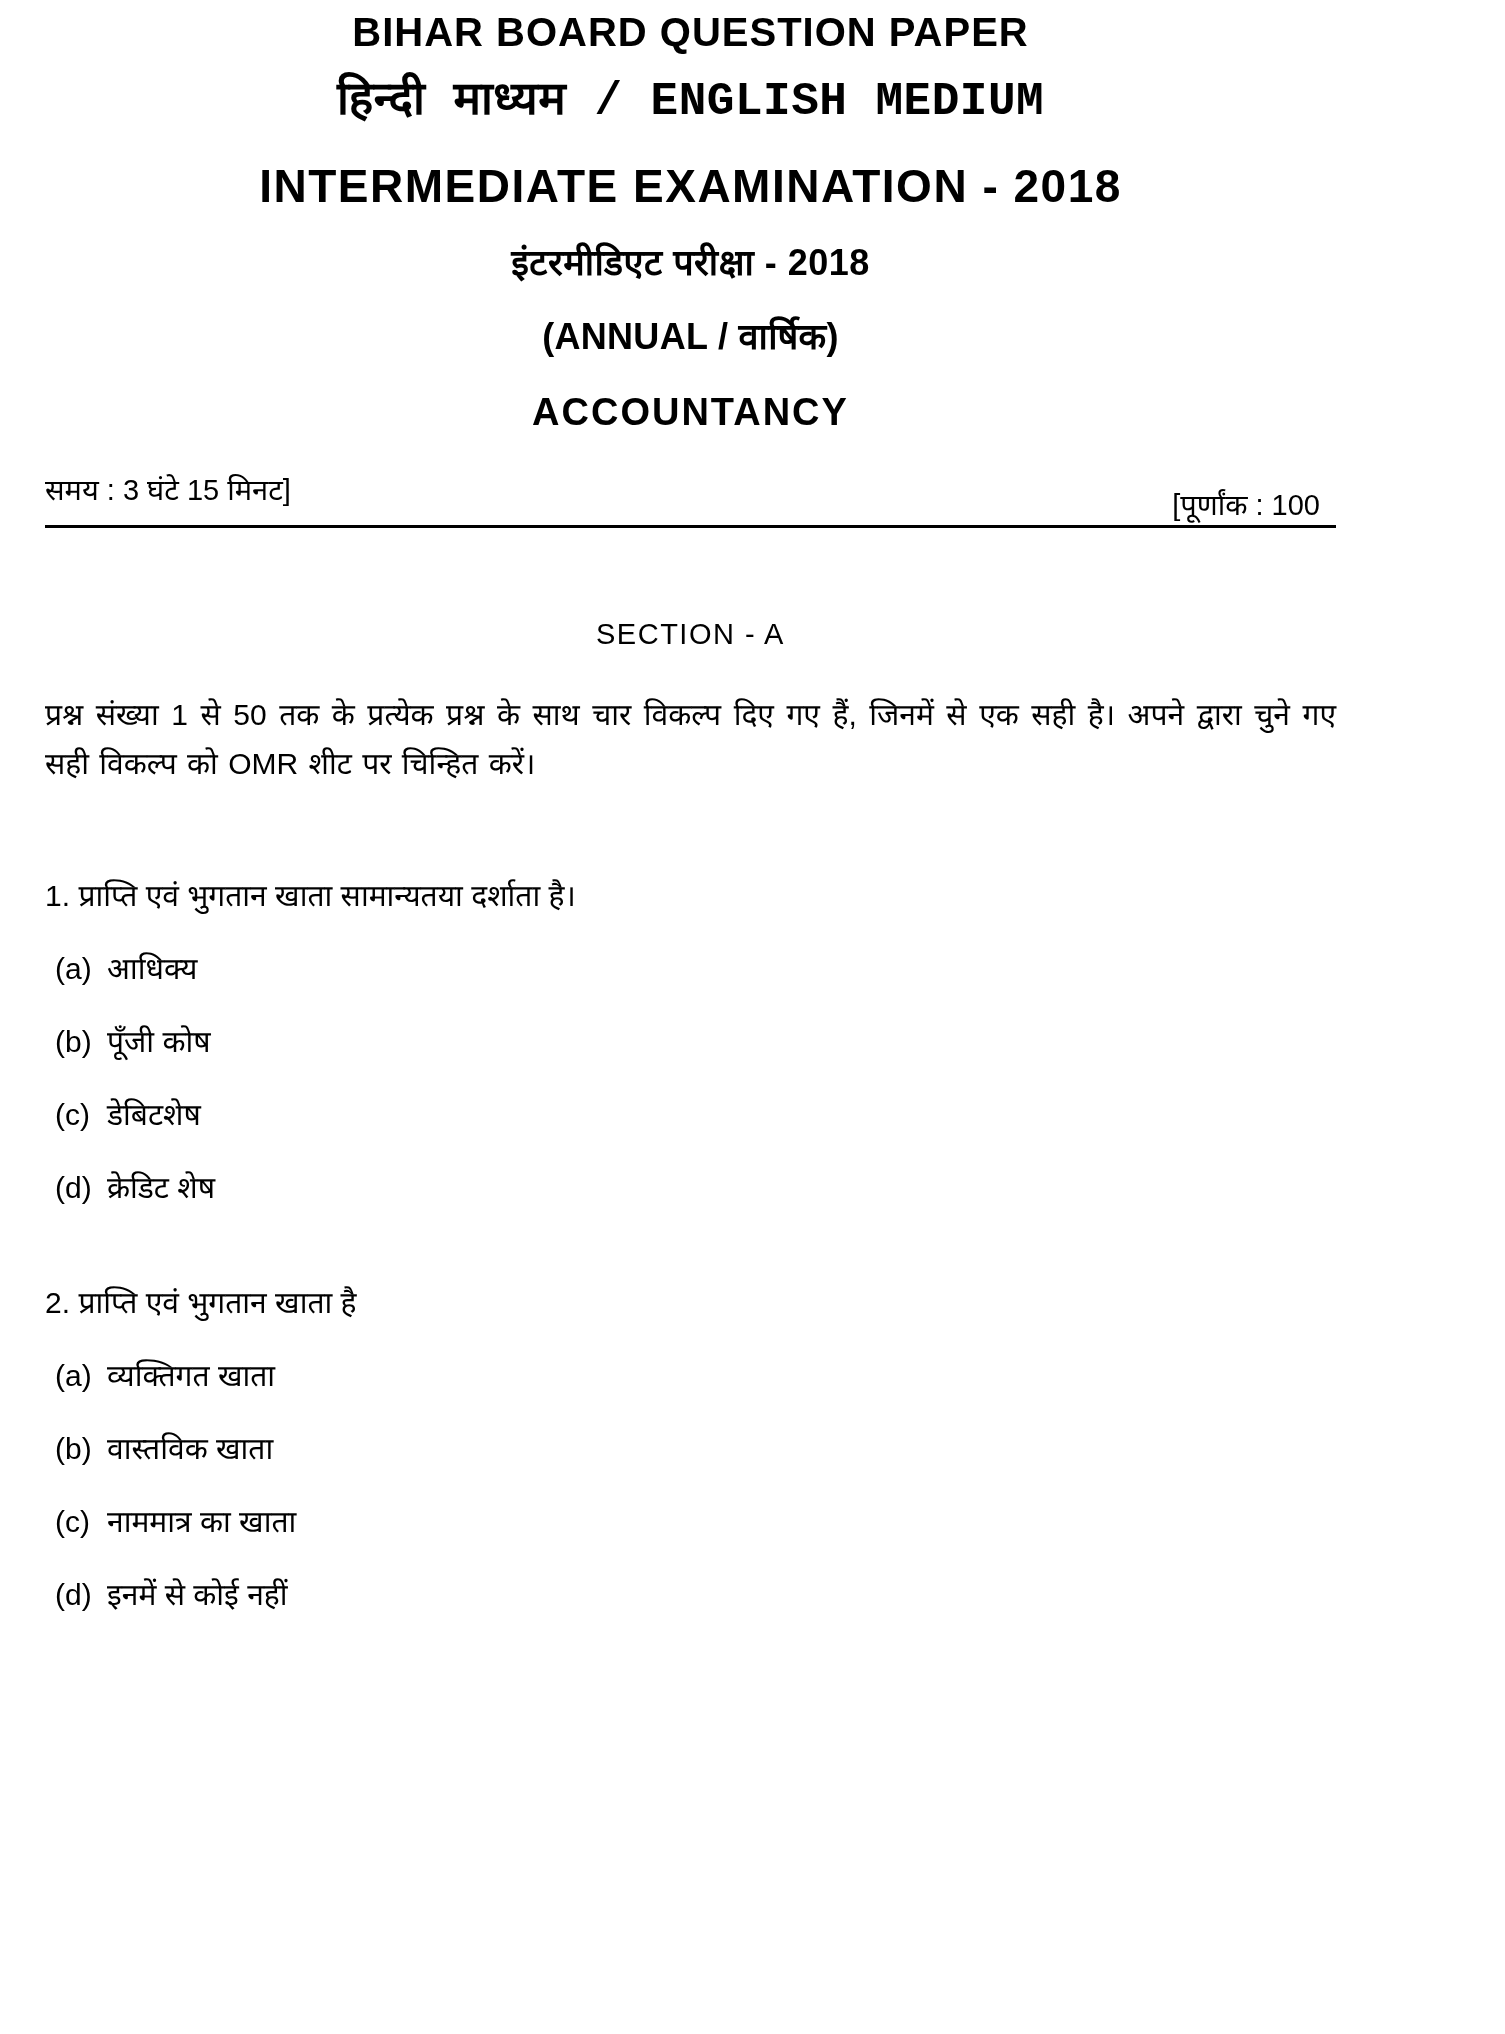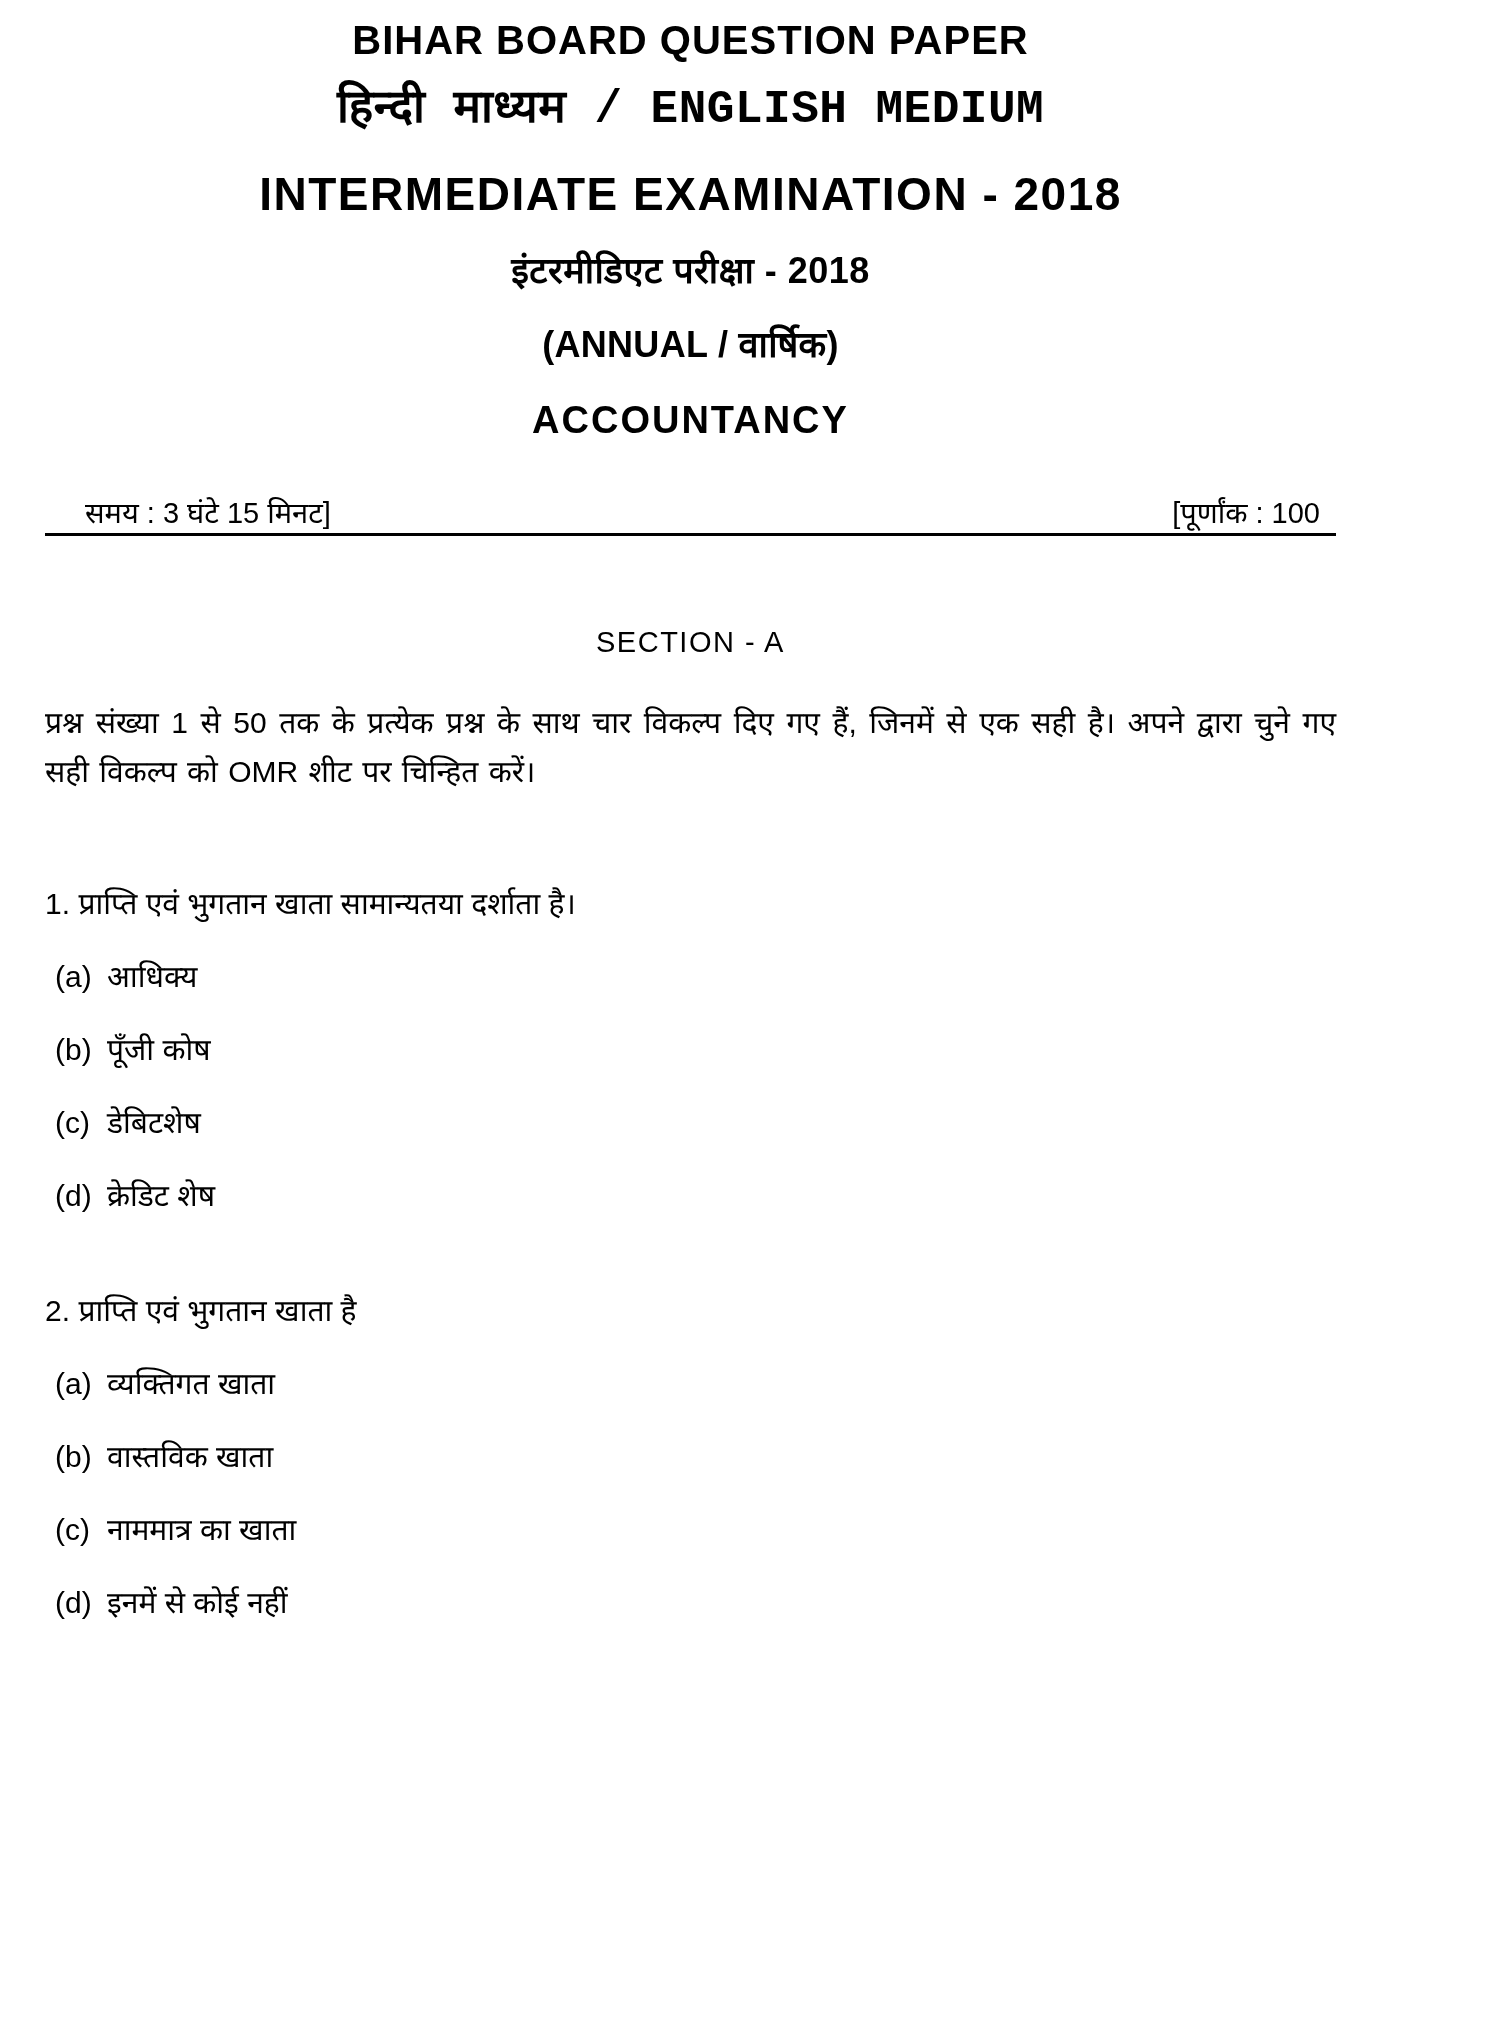--- a/index.html
+++ b/index.html
@@ -15,21 +15,21 @@
     color: #000000;
     -webkit-font-smoothing: antialiased;
     overflow: hidden;
   }
 
   .page {
     position: relative;
     width: 1381px;
     height: 2034px;
     box-sizing: border-box;
-    padding: 12px 45px;
+    padding: 4px 45px;
   }
 
   
   .hdr {
     text-align: center;
     font-weight: bold;
     letter-spacing: 0.5px;
     line-height: 1.0;
   }
 
@@ -77,23 +77,22 @@
     position: relative;
     margin-top: 48px;
     height: 46px;
     border-bottom: 3px solid #000;
     font-size: 29px;
     font-weight: normal;
   }
   .meta-left {
     position: absolute;
     left: 0;
-    bottom: 2px;
+    bottom: 17px;
     white-space: nowrap;
-    margin-left: 40px;
   }
   .meta-right {
     position: absolute;
     right: 16px;
     bottom: 2px;
     white-space: nowrap;
   }
 
   
   .section-title {

